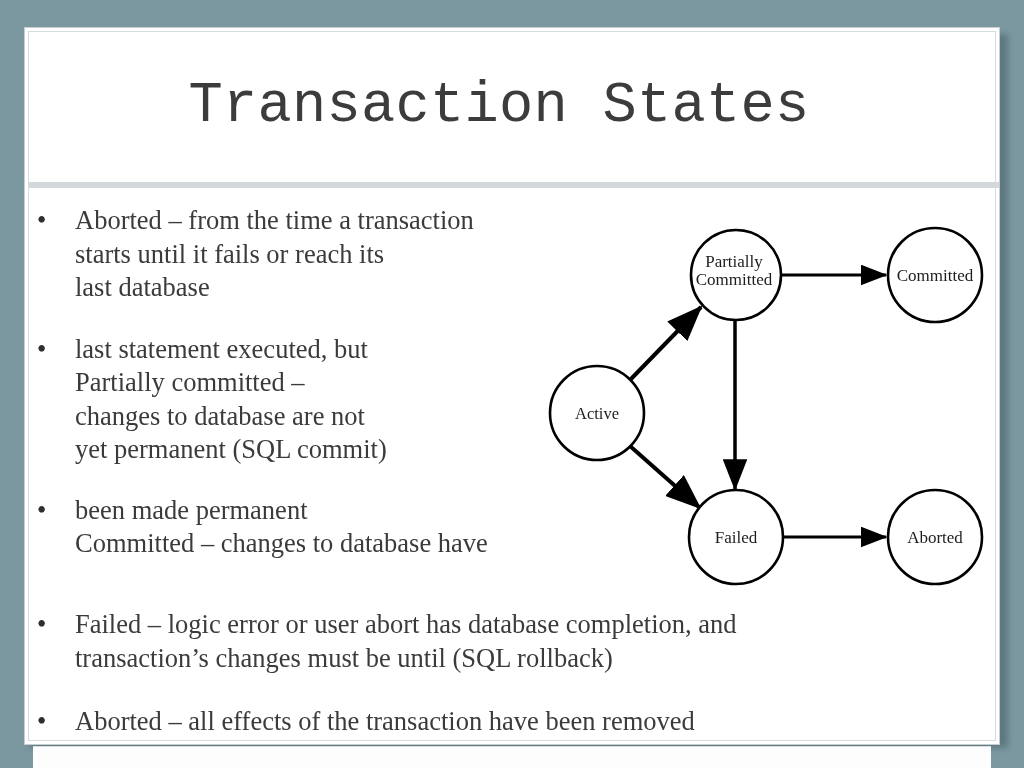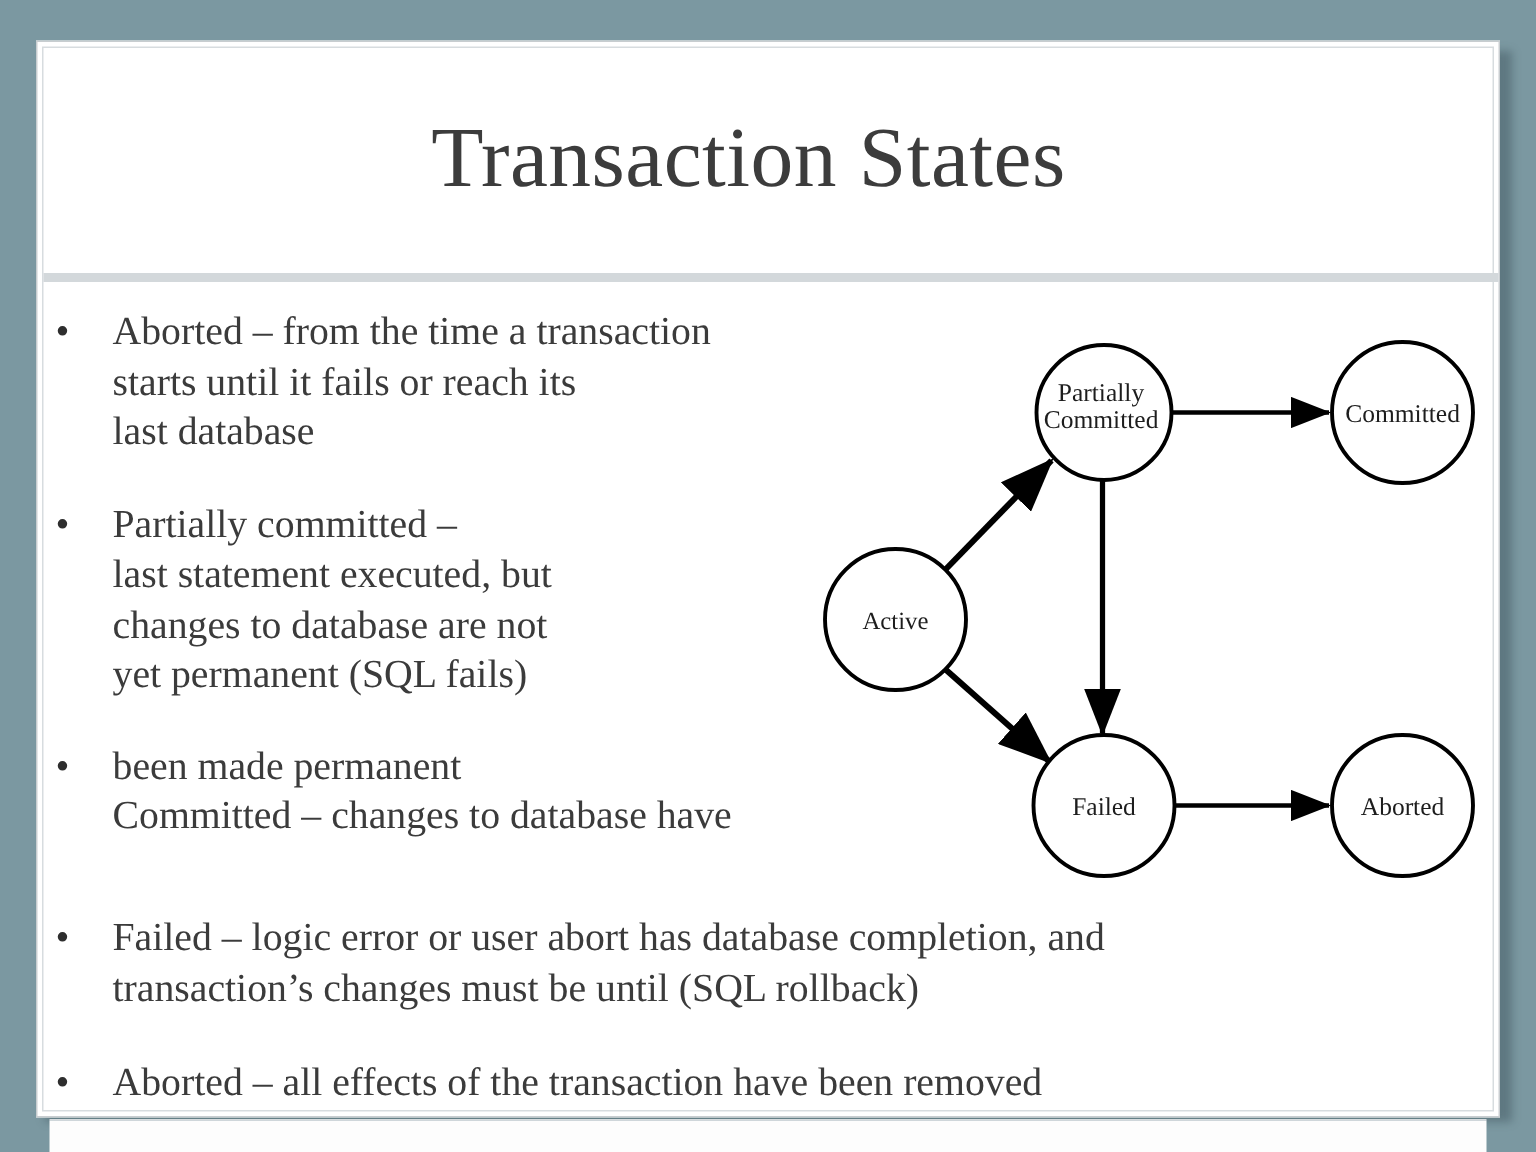--- a/index.html
+++ b/index.html
@@ -58,21 +58,21 @@
   }
   #page-title {
     position: absolute;
     left: 0;
     top: 42px;
     width: 940px;
     text-align: center;
     font-size: 57px;
     line-height: 64px;
     color: #3c3c3c;
-    font-family: Liberation Serif, serif;
+    font-family: Liberation Mono, monospace;
     letter-spacing: 0.3px;
     white-space: nowrap;
   }
 
   #title-rule {
     position: absolute;
     left: 0px;
     top: 150px;
     width: 970px;
     height: 6px;
@@ -174,24 +174,24 @@
 
       <div class="bullet-row" id="bullet-0">
         <span class="bullet-dot">•</span>
         <span class="bullet-line">Aborted – from the time a transaction</span>
         <span class="bullet-line">starts until it fails or reach its</span>
         <span class="bullet-line">last database</span>
       </div>
 
       <div class="bullet-row" id="bullet-1">
         <span class="bullet-dot">•</span>
+        <span class="bullet-line">last statement executed, but</span>
         <span class="bullet-line">Partially committed –</span>
-        <span class="bullet-line">last statement executed, but</span>
         <span class="bullet-line">changes to database are not</span>
-        <span class="bullet-line">yet permanent (SQL fails)</span>
+        <span class="bullet-line">yet permanent (SQL commit)</span>
       </div>
 
       <div class="bullet-row" id="bullet-2">
         <span class="bullet-dot">•</span>
         <span class="bullet-line">been made permanent</span>
         <span class="bullet-line">Committed – changes to database have</span>
       </div>
 
     </div>
 

